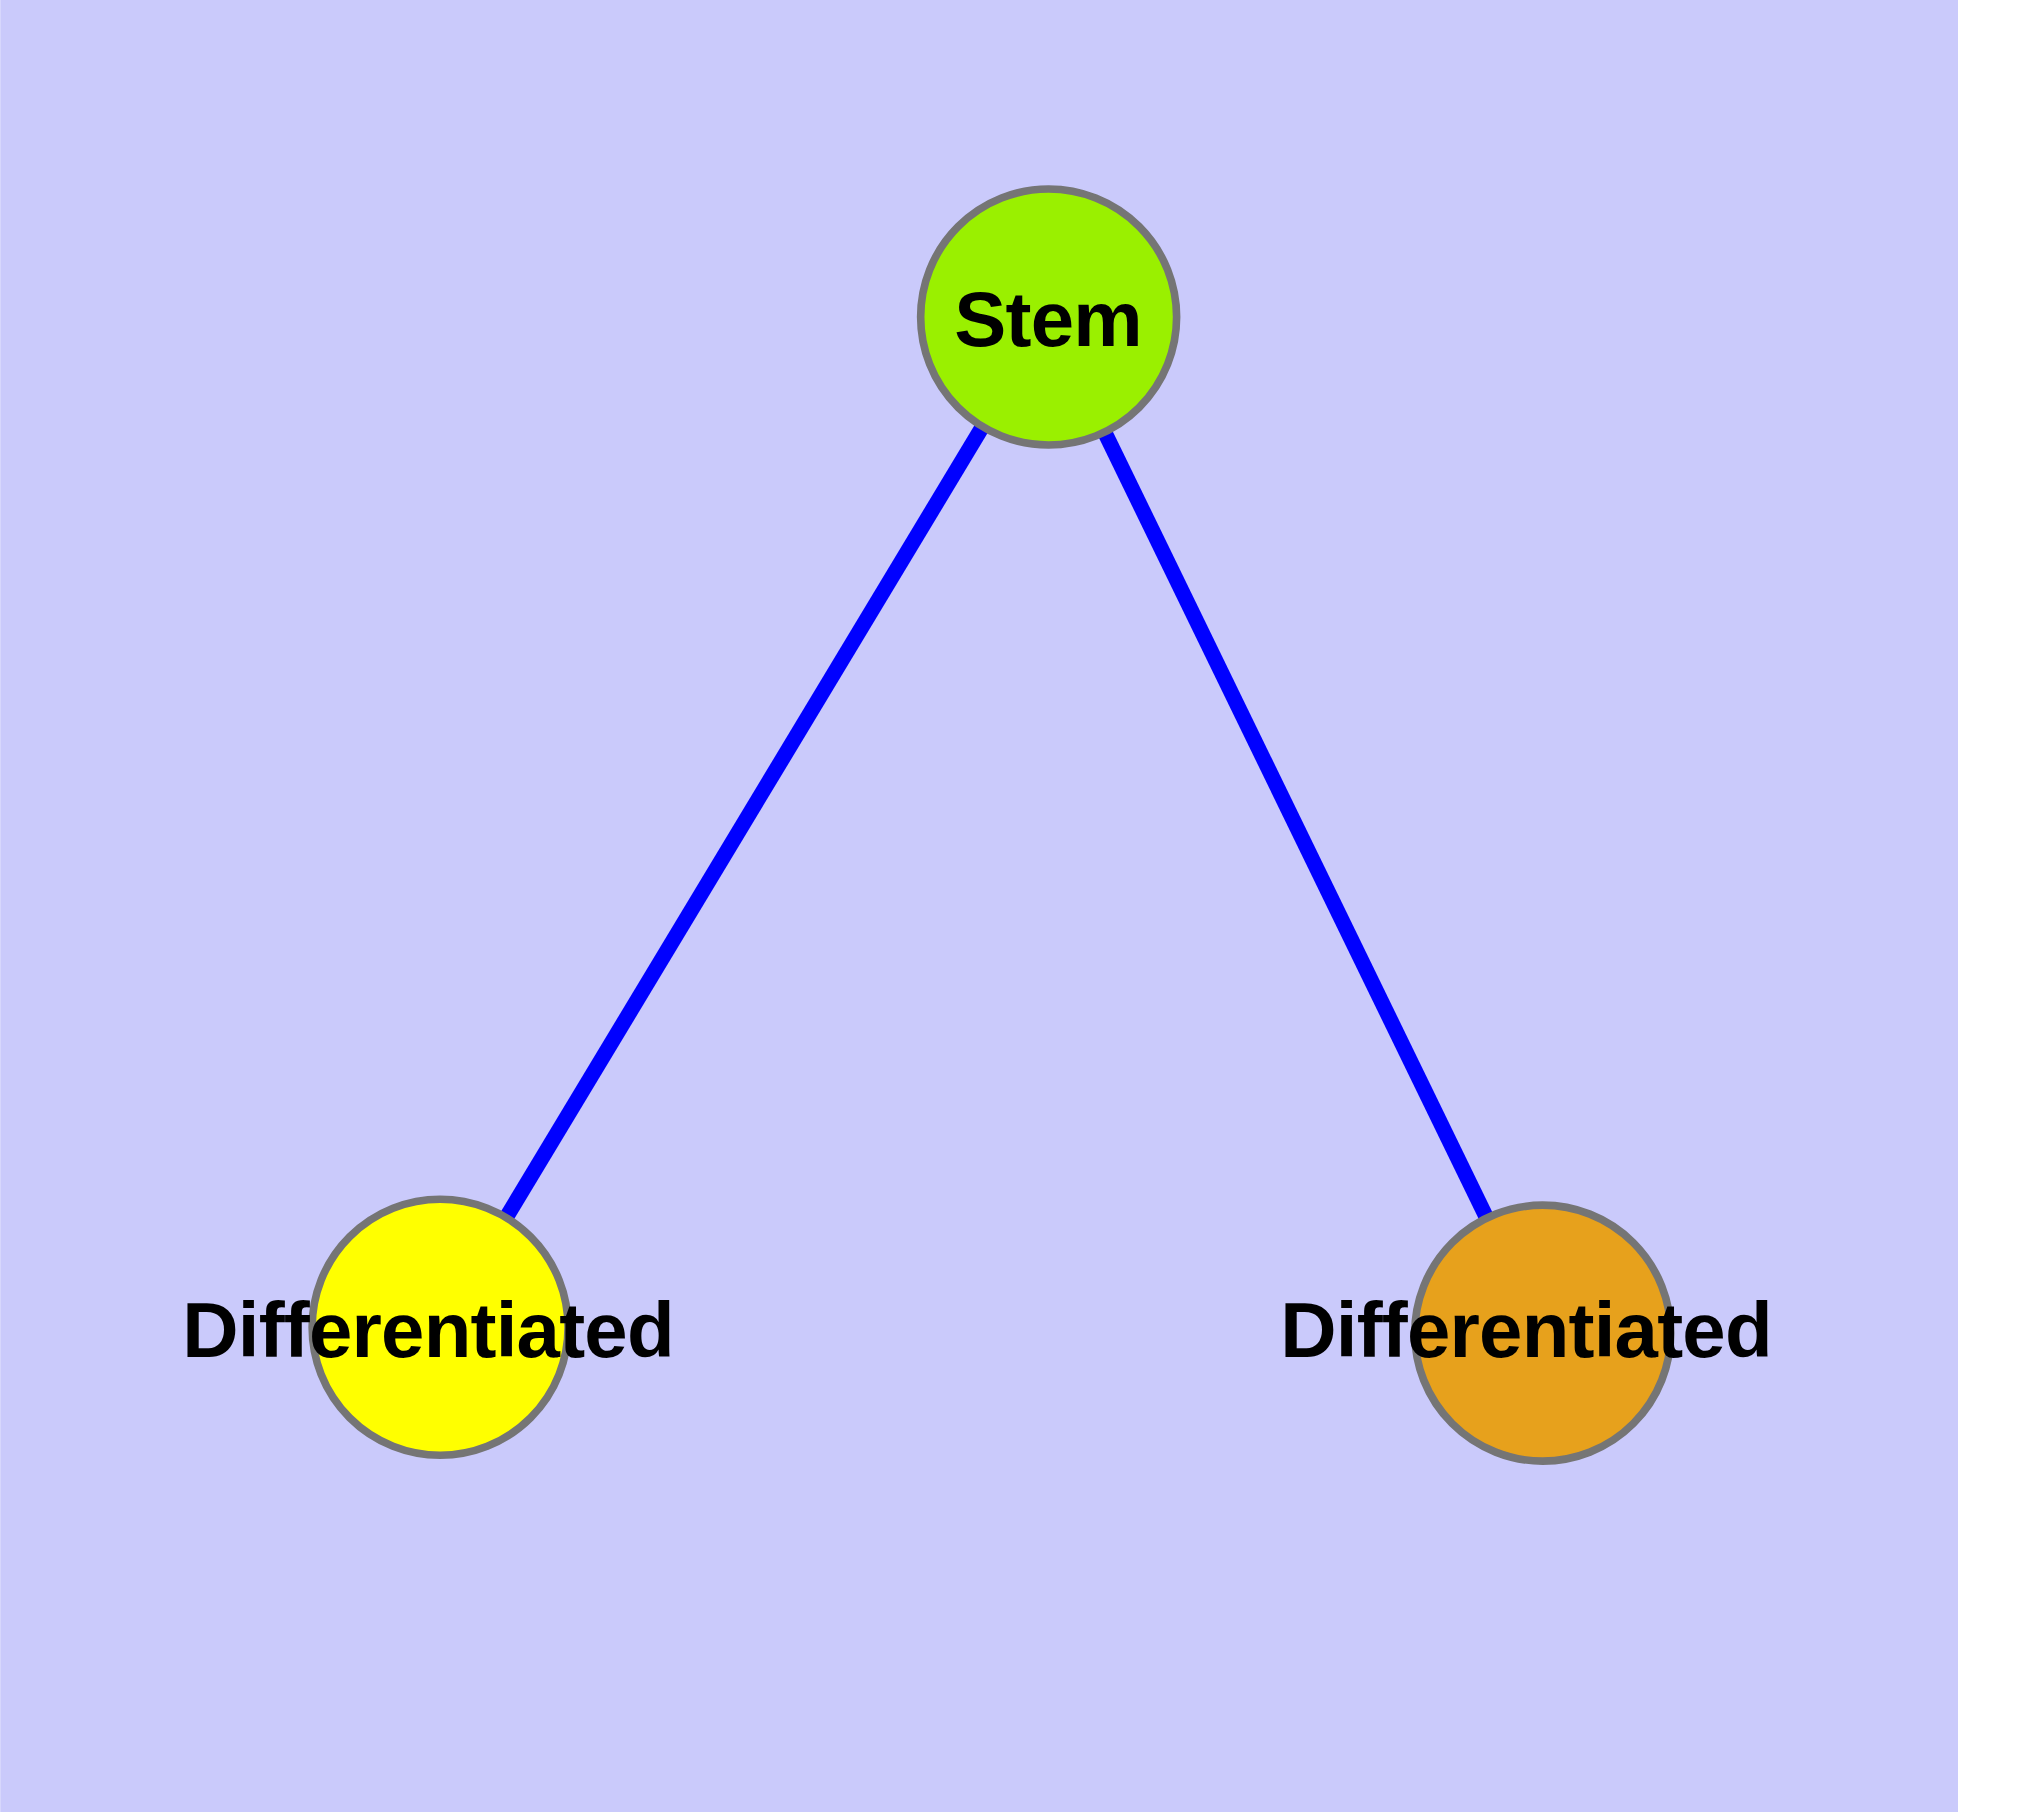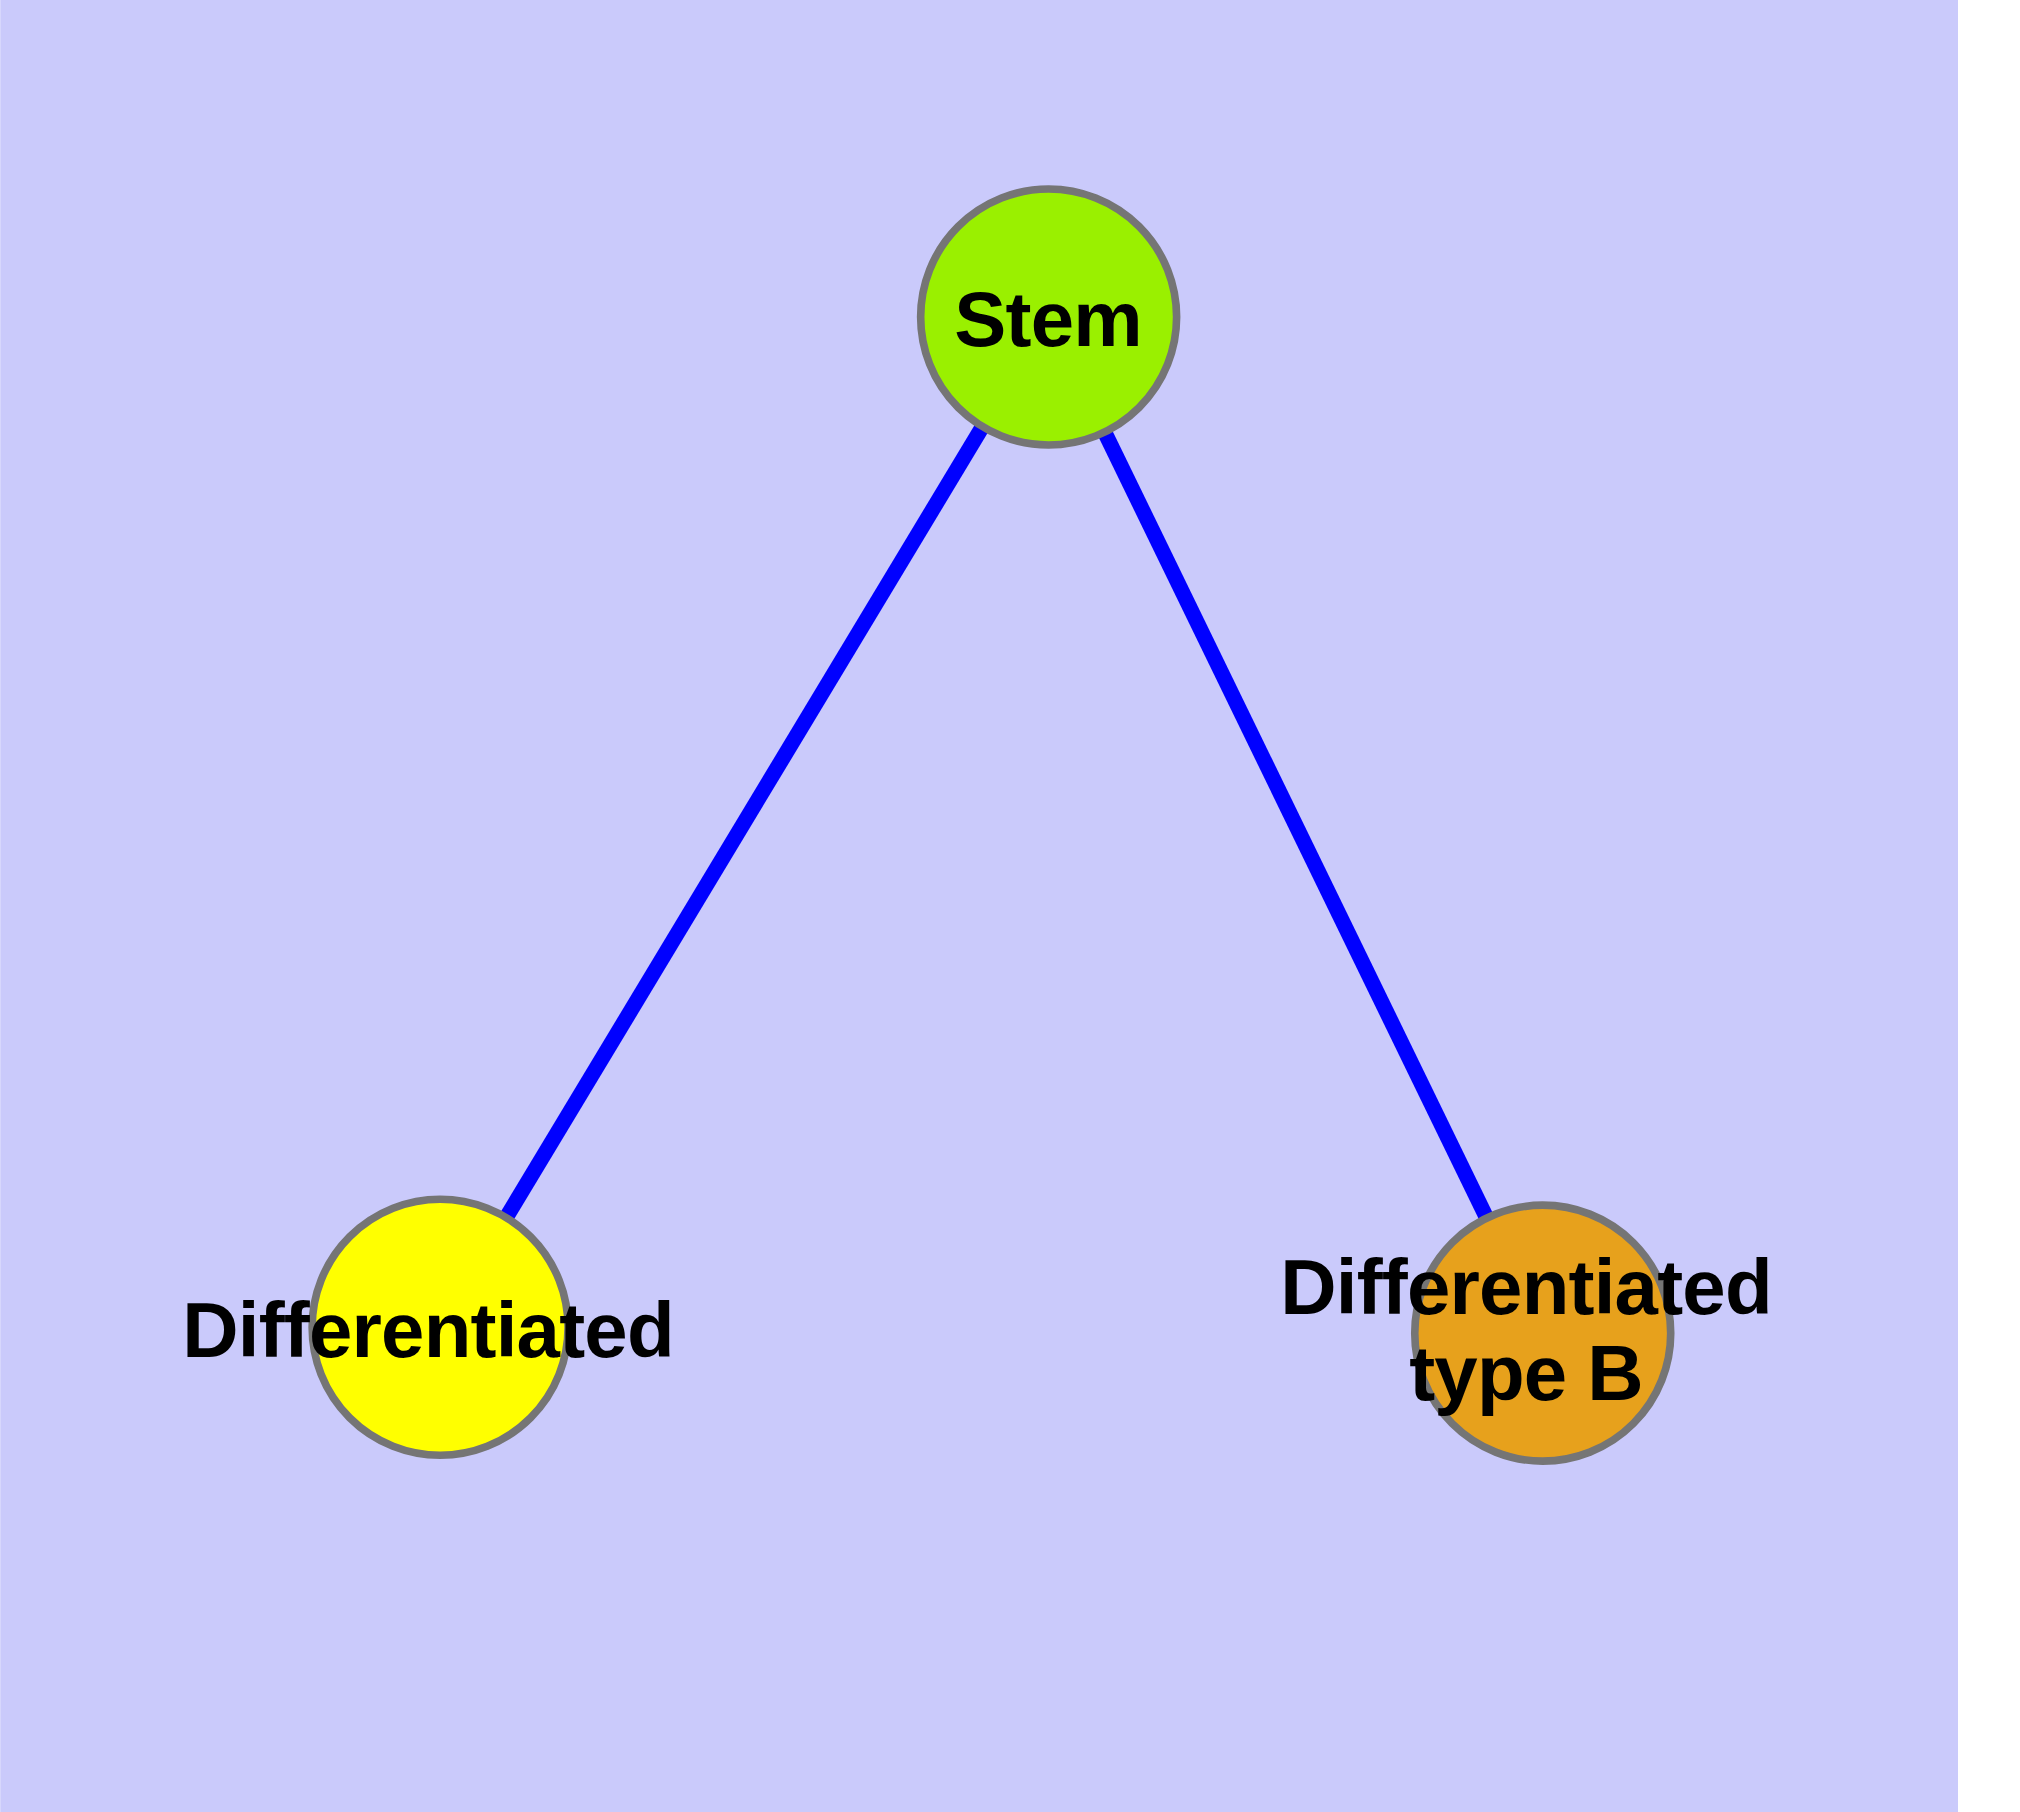--- a/index.html
+++ b/index.html
@@ -66,17 +66,16 @@
   <div class="node-label" style="left: 1048px; top: 320px;">
     <span class="line">Stem</span>
   </div>
 
   <div class="node-label" style="left: 428px; top: 1331px;">
     <span class="line">Differentiated</span>
   </div>
 
   <div class="node-label" style="left: 1526px; top: 1331px;">
     <span class="line">Differentiated</span>
-    <span class="line">type B</span>
   </div>
 
 </div>
 
 
 </body></html>

